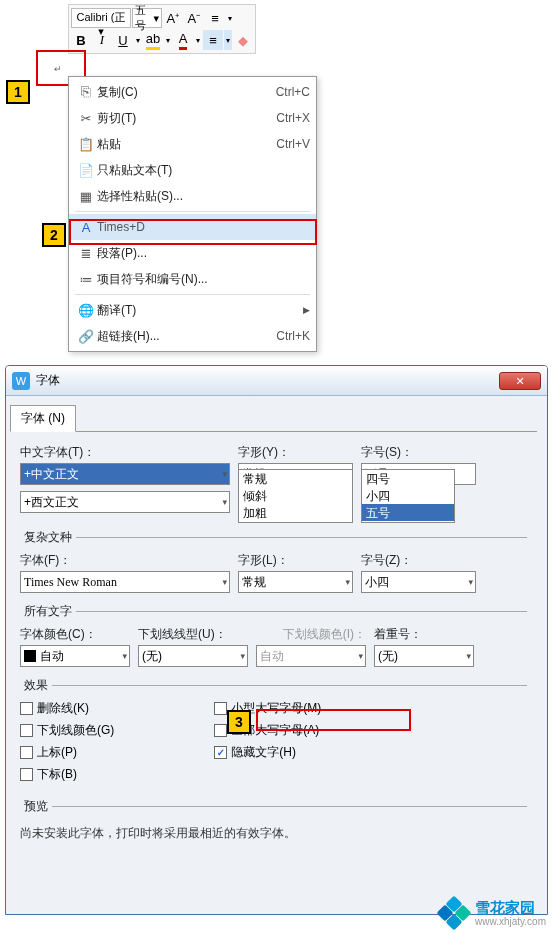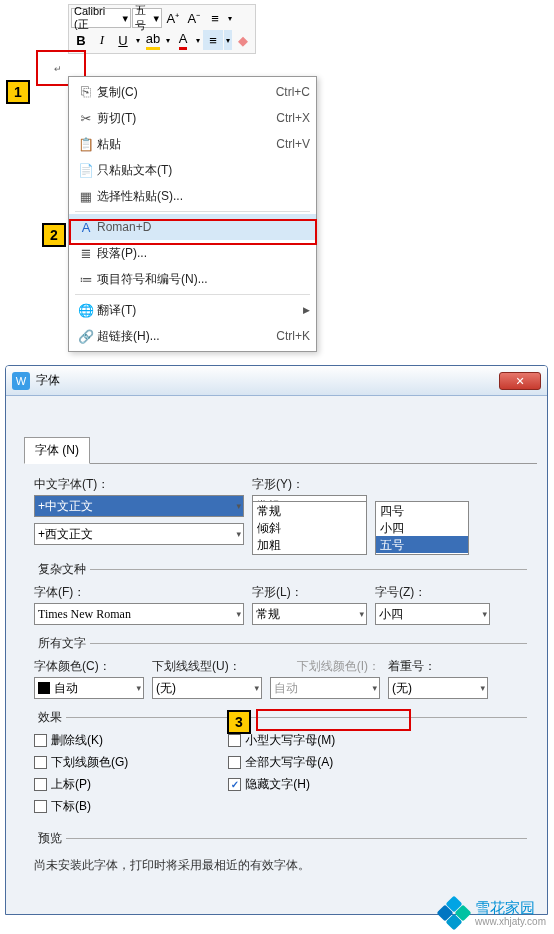--- a/index.html
+++ b/index.html
@@ -2,21 +2,21 @@
 <html><head>
   <meta charset="utf-8">
   <style>
     * { box-sizing: border-box; margin: 0; padding: 0; }
     body { background: #fff; font-family: "Microsoft YaHei", sans-serif; font-size: 12px; width: 554px; height: 934px; position: relative; overflow: hidden; }
     
     
     .toolbar { position: absolute; top: 4px; left: 68px; border: 1px solid #d0d0d0; background: #f8f8f8; padding: 2px; }
     .toolbar-row { display: flex; align-items: center; height: 22px; gap: 1px; }
     .font-sel { border: 1px solid #bbb; background: #fff; font-size: 11px; padding: 1px 2px; height: 20px; display: inline-flex; align-items: center; }
-    .font-name { width: 60px; }
+    .font-name { width: 60px; flex-direction: column; }
     .font-size { width: 30px; }
     .tb-btn { width: 20px; height: 20px; display: inline-flex; align-items: center; justify-content: center; font-size: 13px; cursor: pointer; }
     .tb-btn.dd { width: 8px; font-size: 8px; }
     .underline { text-decoration: underline; }
     
     
     .hl-1 { position: absolute; top: 50px; left: 36px; width: 50px; height: 36px; border: 2px solid #d00; }
     .hl-2 { position: absolute; top: 219px; left: 69px; width: 248px; height: 26px; border: 2px solid #d00; }
     .hl-3 { position: absolute; top: 709px; left: 256px; width: 155px; height: 22px; border: 2px solid #d00; }
     
@@ -37,21 +37,21 @@
     .menu-shortcut { font-size: 12px; color: #555; }
     .menu-sep { height: 1px; background: #ddd; margin: 2px 6px; }
     .menu-arrow { font-size: 9px; color: #555; }
     
     
     .dialog { position: absolute; top: 365px; left: 5px; width: 543px; height: 550px; border: 1px solid #4a6d9e; background: #eef2f7; border-radius: 4px 4px 0 0; overflow: hidden; }
     .dlg-title { height: 30px; background: linear-gradient(#fefefe, #d8e5f2); display: flex; align-items: center; padding: 0 6px; border-bottom: 1px solid #9bb5d6; }
     .dlg-icon { width: 18px; height: 18px; background: #3a9de8; border-radius: 3px; margin-right: 6px; display: inline-flex; align-items: center; justify-content: center; color: #fff; font-size: 11px; }
     .dlg-title-text { flex: 1; font-size: 12px; }
     .dlg-close { width: 42px; height: 18px; background: linear-gradient(#e6766b, #c73b2f); border: 1px solid #8a2820; border-radius: 3px; color: #fff; text-align: center; font-size: 11px; line-height: 16px; cursor: pointer; }
-    .dlg-body { padding: 8px 10px 0 18px; margin-top: 32px; }
+    .dlg-body { padding: 8px 10px 0 4px; }
     
     
     .tabs { display: flex; gap: 0; border-bottom: 1px solid #999; }
     .tab { border: 1px solid #999; border-bottom: none; padding: 4px 10px; font-size: 12px; background: #eef2f7; cursor: pointer; position: relative; top: 1px; }
     .tab.active { background: #fff; border-bottom: 1px solid #fff; top: 1px; z-index: 1; }
     .inner-content { background: #eef2f7; padding: 8px 10px; }
     .fieldcol { display: flex; flex-direction: column; }
     .fieldlabel { font-size: 12px; color: #222; margin-bottom: 2px; }
     .combo { border: 1px solid #888; background: #fff; font-size: 12px; height: 22px; display: flex; align-items: center; padding: 0 3px; position: relative; }
     .combo .dd-arrow { position: absolute; right: 2px; font-size: 9px; color: #555; }
@@ -74,21 +74,21 @@
     .preview-note { font-size: 12px; color: #333; margin-top: 4px; }
     
     
     .watermark { position: absolute; bottom: 6px; right: 8px; display: flex; align-items: center; gap: 6px; }
     .wm-logo { width: 30px; height: 30px; position: relative; }
     .wm-logo .sq { position: absolute; width: 12px; height: 12px; border-radius: 2px; }
     .wm-logo .s1 { background: #00a4e4; top: 0; left: 9px; transform: rotate(45deg); }
     .wm-logo .s2 { background: #0076c2; top: 9px; left: 0; transform: rotate(45deg); }
     .wm-logo .s3 { background: #00c2a2; top: 9px; left: 18px; transform: rotate(45deg); }
     .wm-logo .s4 { background: #009ad0; top: 18px; left: 9px; transform: rotate(45deg); }
-    .wm-text { color: #008fd5; font-size: 15px; font-weight: normal; }
+    .wm-text { color: #008fd5; font-size: 15px; font-weight: bold; }
     .wm-sub { color: #999; font-size: 10px; margin-top: -2px; }
   </style>
 </head>
 <body>
 
 <div class="toolbar">
   <div class="toolbar-row">
     <span class="font-sel font-name">
         <span>Calibri (正</span> 
         <span class="dd-arrow">▾</span>
@@ -146,21 +146,21 @@
     <span class="menu-icon">📄</span>
     <span class="menu-label">只粘贴文本(T)</span>
   </div>
   <div class="menu-item">
     <span class="menu-icon">▦</span>
     <span class="menu-label">选择性粘贴(S)...</span>
   </div>
   <div class="menu-sep"></div>
   <div class="menu-item hl">
     <span class="menu-icon" style="color:#2266cc">A</span>
-    <span class="menu-shortcut">Roman+D</span>
+    <span class="menu-shortcut">Times+D</span>
   </div>
   <div class="menu-item">
     <span class="menu-icon">≣</span>
     <span class="menu-label">段落(P)...</span>
   </div>
   <div class="menu-item">
     <span class="menu-icon">≔</span>
     <span class="menu-label">项目符号和编号(N)...</span>
   </div>
   <div class="menu-sep"></div>
@@ -198,20 +198,26 @@
               <span>+中文正文</span>
               <span class="dd-arrow">▾</span>
             </div>
       </div>
       <div class="fieldcol" style="width:115px">
         <span class="fieldlabel">字形(Y)：</span>
         <div class="combo">
               <span>常规</span>
             </div>
       </div>
+      <div class="fieldcol" style="width:115px">
+        <span class="fieldlabel">字号(S)：</span>
+        <div class="combo">
+              <span>五号</span>
+            </div>
+      </div>
     </div>
 
     <div class="col3" style="margin-top:6px">
       <div class="fieldcol" style="width:210px">
         <div class="combo">
               <span>+西文正文</span>
               <span class="dd-arrow">▾</span>
             </div>
       </div>
       <div class="fieldcol" style="width:115px">

